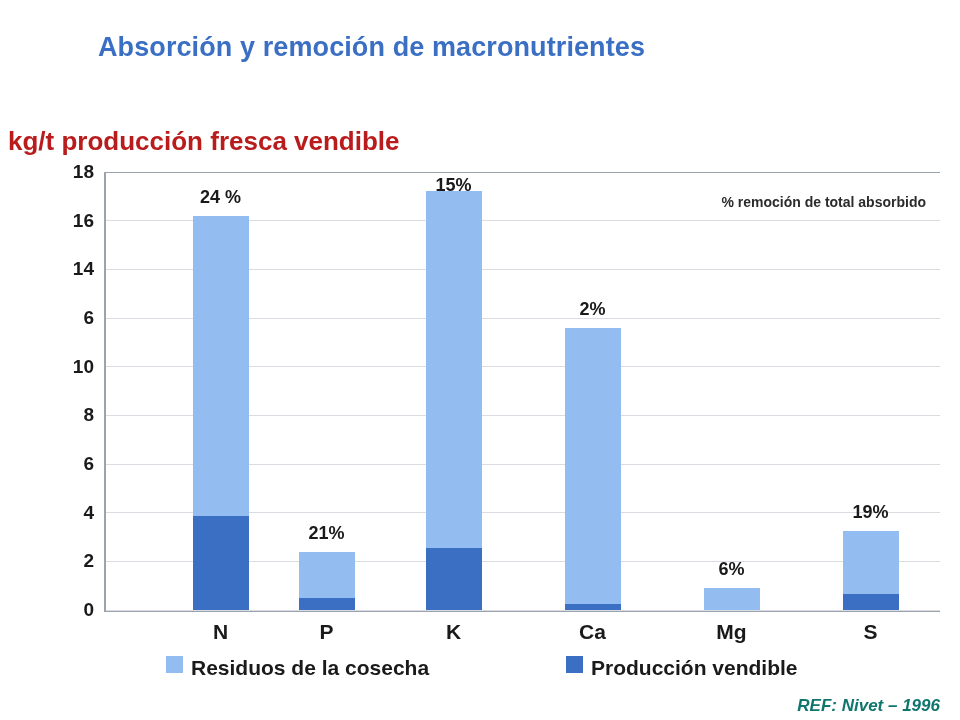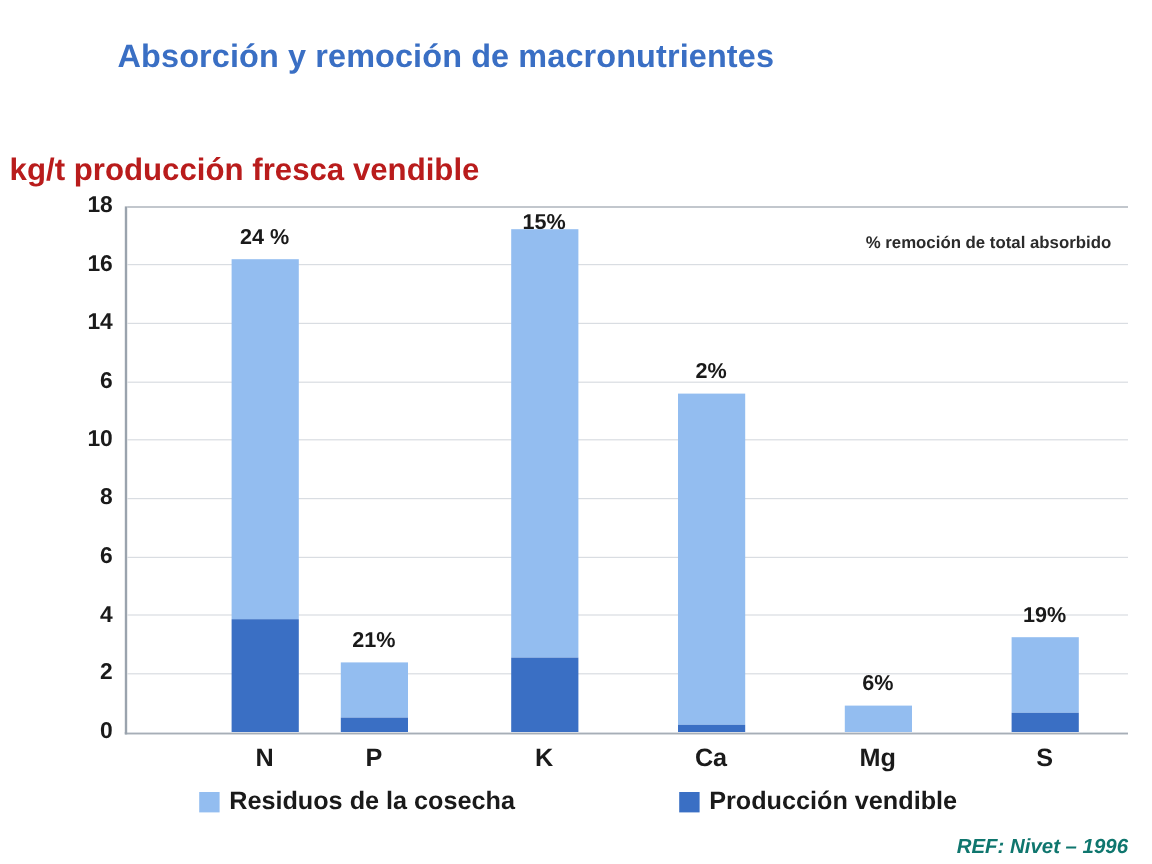--- a/index.html
+++ b/index.html
@@ -141,21 +141,20 @@
     position: absolute;
     left: 104px;
     top: 656px;
     width: 836px;
     height: 30px;
   }
   .legend-item {
     position: absolute;
     top: 0;
     display: flex;
-    align-items: center;
     gap: 8px;
   }
   .legend-swatch {
     width: 17px;
     height: 17px;
     display: inline-block;
   }
   .legend-label {
     font-size: 21px;
     font-weight: bold;
@@ -208,21 +207,21 @@
       <div class="ytick" style="top: 48.6667px;">16</div>
       <div class="ytick" style="top: 0px;">18</div>
       <div class="cat-group" style="left: 0px; width: 139px; margin-left: 45px;">
         <div class="bar-label" style="bottom: 402.2px;">24 %</div>
         <div class="xtick">N</div>
         <div class="bar-stack">
           <div class="seg seg-residuos" style="height: 300.517px; bottom: 93.6833px; background: rgb(147, 189, 240);"></div>
           <div class="seg seg-produccion" style="height: 93.6833px; background: rgb(58, 111, 196);"></div>
         </div>
       </div>
-      <div class="cat-group" style="left: 136px; width: 139px;">
+      <div class="cat-group" style="left: 151px; width: 139px;">
         <div class="bar-label" style="bottom: 66.4px;">21%</div>
         <div class="xtick">P</div>
         <div class="bar-stack">
           <div class="seg seg-residuos" style="height: 46.2333px; bottom: 12.1667px; background: rgb(147, 189, 240);"></div>
           <div class="seg seg-produccion" style="height: 12.1667px; background: rgb(58, 111, 196);"></div>
         </div>
       </div>
       <div class="cat-group" style="left: 278px; width: 139px;">
         <div class="bar-label" style="bottom: 414px;">15%</div>
         <div class="xtick">K</div>

